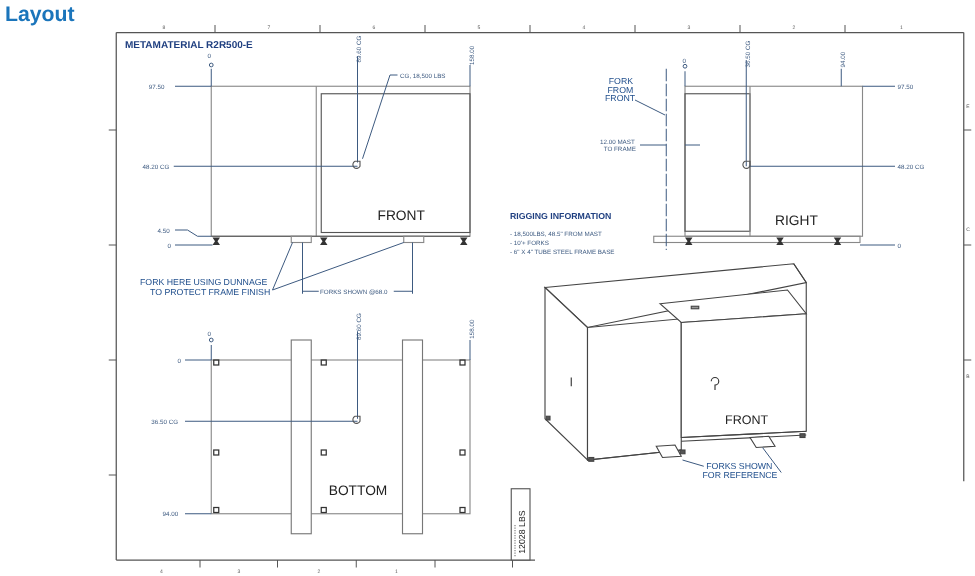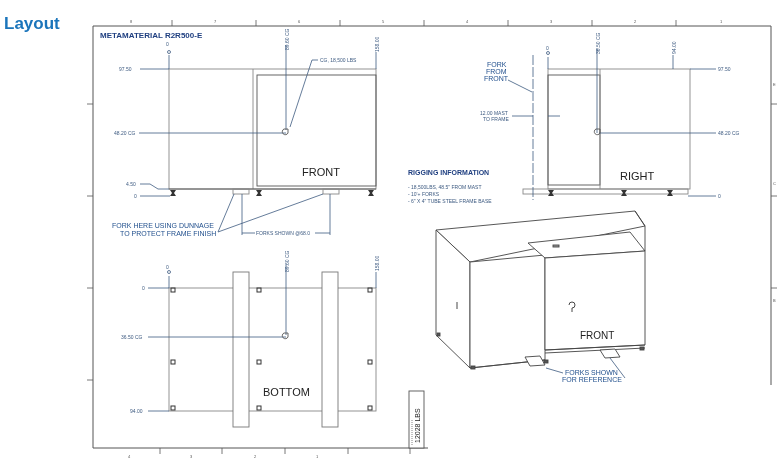--- a/index.html
+++ b/index.html
@@ -1,17 +1,17 @@
 <!DOCTYPE html>
 <html><head>
 <meta charset="utf-8">
 <style>
   html, body { margin: 0; padding: 0; background: #ffffff; }
   body { width: 780px; height: 461px; position: relative; overflow: hidden; font-family: "Liberation Sans", sans-serif; }
-  .page-title { position: absolute; left: 4px; top: 14px; font-size: 17px; font-weight: bold; color: #1b75bb; }
+  .page-title { position: absolute; left: 4px; top: 2px; font-size: 17px; font-weight: bold; color: #1b75bb; }
   svg { position: absolute; left: 0; top: 0; }
   .dim { font-family: "Liberation Sans", sans-serif; font-size: 5px; fill: #3d5a80; }
   .lbl { font-family: "Liberation Sans", sans-serif; font-size: 7px; fill: #1f4e8c; }
   .view { font-family: "Liberation Sans", sans-serif; font-size: 11px; fill: #222; }
   .hdr { font-family: "Liberation Sans", sans-serif; font-size: 8px; font-weight: bold; fill: #1f3f80; }
   .tick { font-family: "Liberation Sans", sans-serif; font-size: 4px; fill: #555; }
   .blue { stroke: #3d5a80; stroke-width: 0.8; fill: none; }
   .gray { stroke: #888; stroke-width: 0.9; fill: none; }
   .dark { stroke: #555; stroke-width: 0.9; fill: none; }
 </style>

